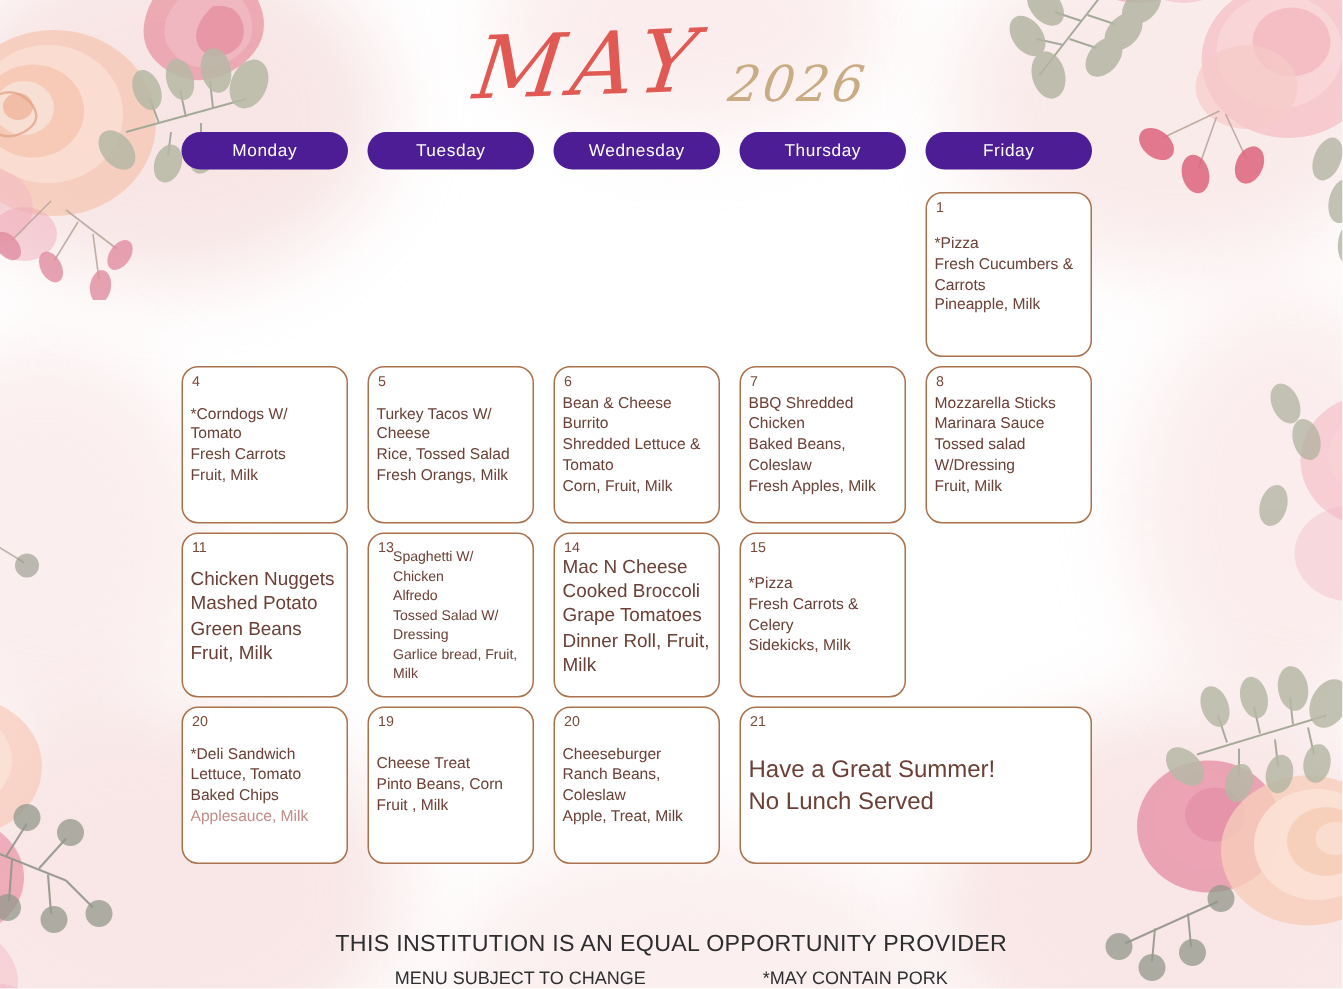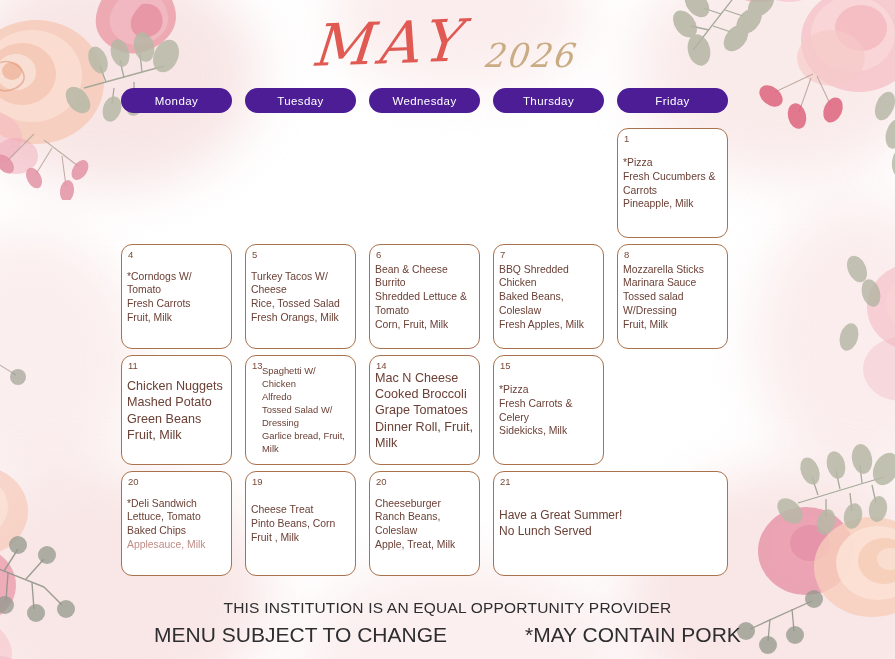--- a/index.html
+++ b/index.html
@@ -83,28 +83,28 @@
     margin-top:auto;margin-bottom:auto;
     text-align:left;
     color:#6b4036;
     line-height:1.32;
     padding:0 2px;
     font-size:11px;
   }
   .meal .ln{display:block;}
   .meal.sz-xs{font-size:9.4px;line-height:1.38;margin-left:11px;}
   .meal.sz-sm{font-size:10.4px;}
-  .meal.sz-md{font-size:12px;}
+  .meal.sz-md{font-size:16px;}
   .meal.sz-lg{font-size:12.6px;line-height:1.3;}
   .ln.faded{color:#c08c86;}
 
   
-  #footer{position:absolute;left:0;right:0;bottom:12px;text-align:center;color:#2e2e30;}
+  #footer{position:absolute;left:0;right:0;bottom:0;text-align:center;color:#2e2e30;}
   #foot-line1{font-size:15.5px;letter-spacing:.2px;}
-  #foot-line2{margin-top:6px;font-size:21px;display:flex;justify-content:center;gap:78px;}
+  #foot-line2{margin-top:6px;font-size:12px;display:flex;justify-content:center;gap:78px;}
 </style>
 </head>
 <body>
 
 <div id="page">
 
   <div class="wash" style="left:-40px;top:-40px;width:300px;height:230px;background:rgba(240,200,200,.45);"></div>
   <div class="wash" style="left:330px;top:-60px;width:260px;height:150px;background:rgba(246,216,216,.45);"></div>
   <div class="wash" style="right:-40px;top:-50px;width:300px;height:230px;background:rgba(242,205,205,.4);"></div>
   <div class="wash" style="left:-80px;top:230px;width:220px;height:260px;background:rgba(244,212,212,.4);"></div>

